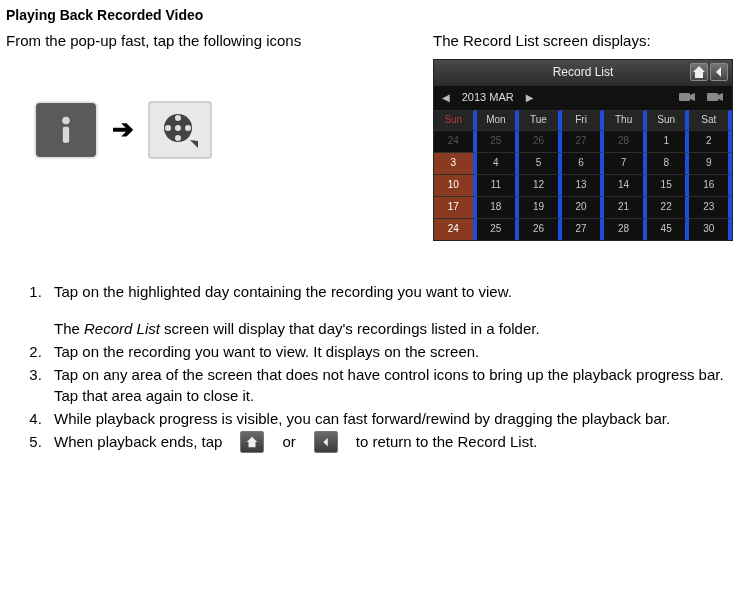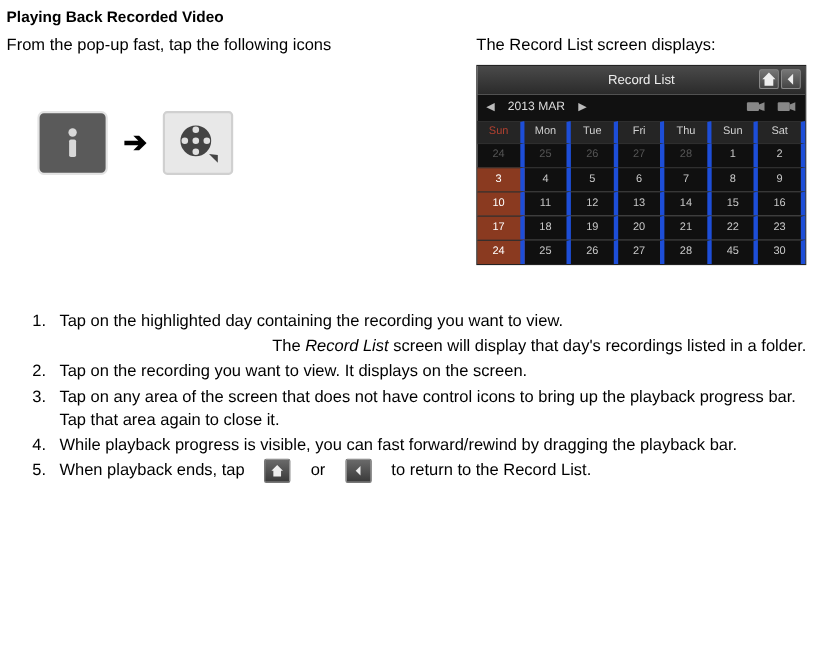--- a/index.html
+++ b/index.html
@@ -157,22 +157,21 @@
     }
     ol.main-list {
       list-style: decimal;
       padding-left: 34px;
     }
     ol.main-list > li {
       margin-bottom: 2px;
       padding-left: 8px;
     }
     .sub-line {
-      margin-top: 2px;
-      text-align: right;
+      margin-top: 16px;
     }
     .italic-note {
       font-style: italic;
       font-weight: bold;
       margin-top: 2px;
       padding-left: 8px;
     }
     .step5 {
       display: flex;
       align-items: center;

